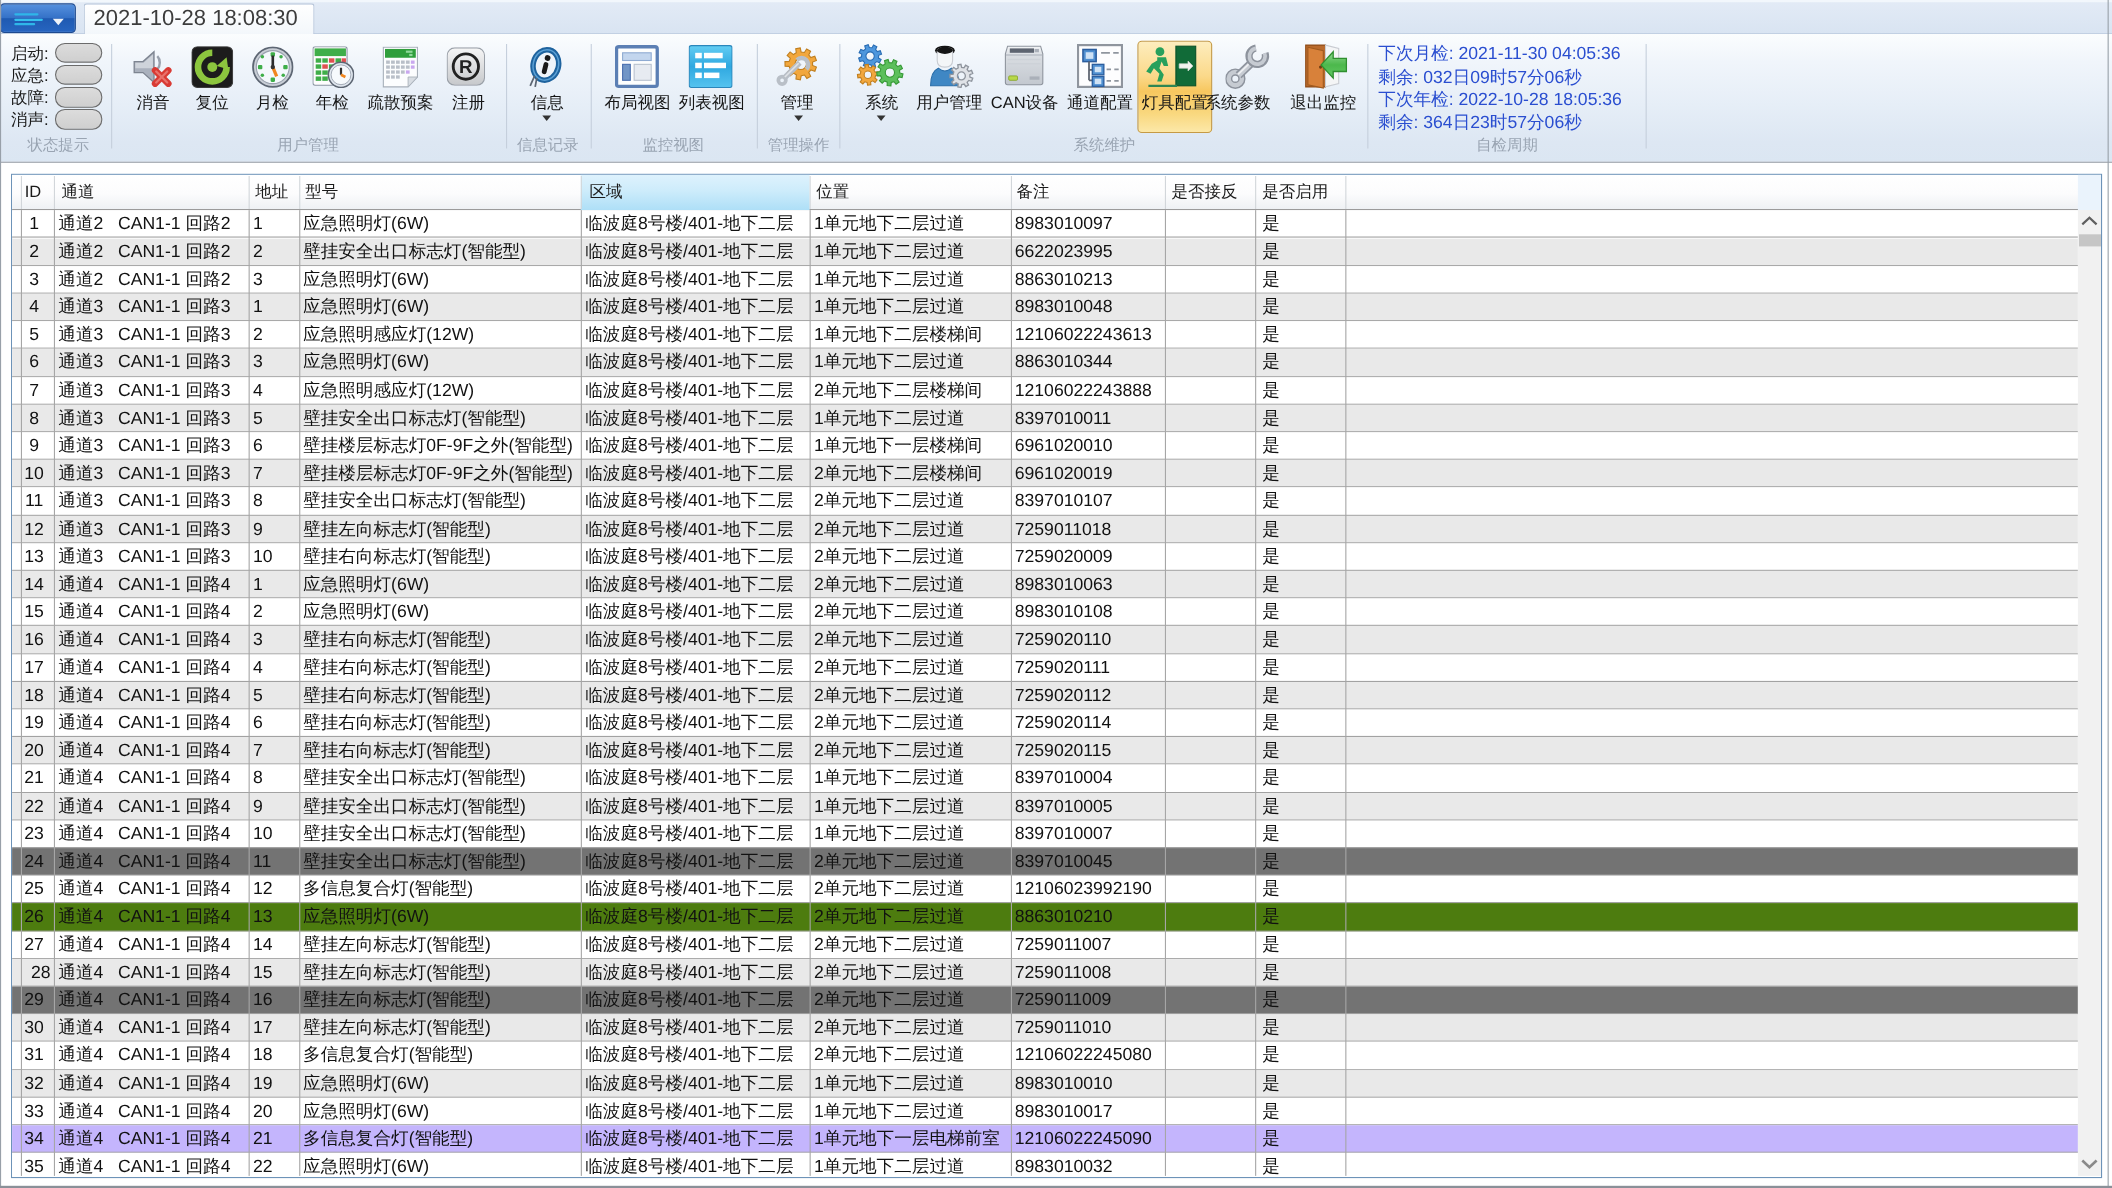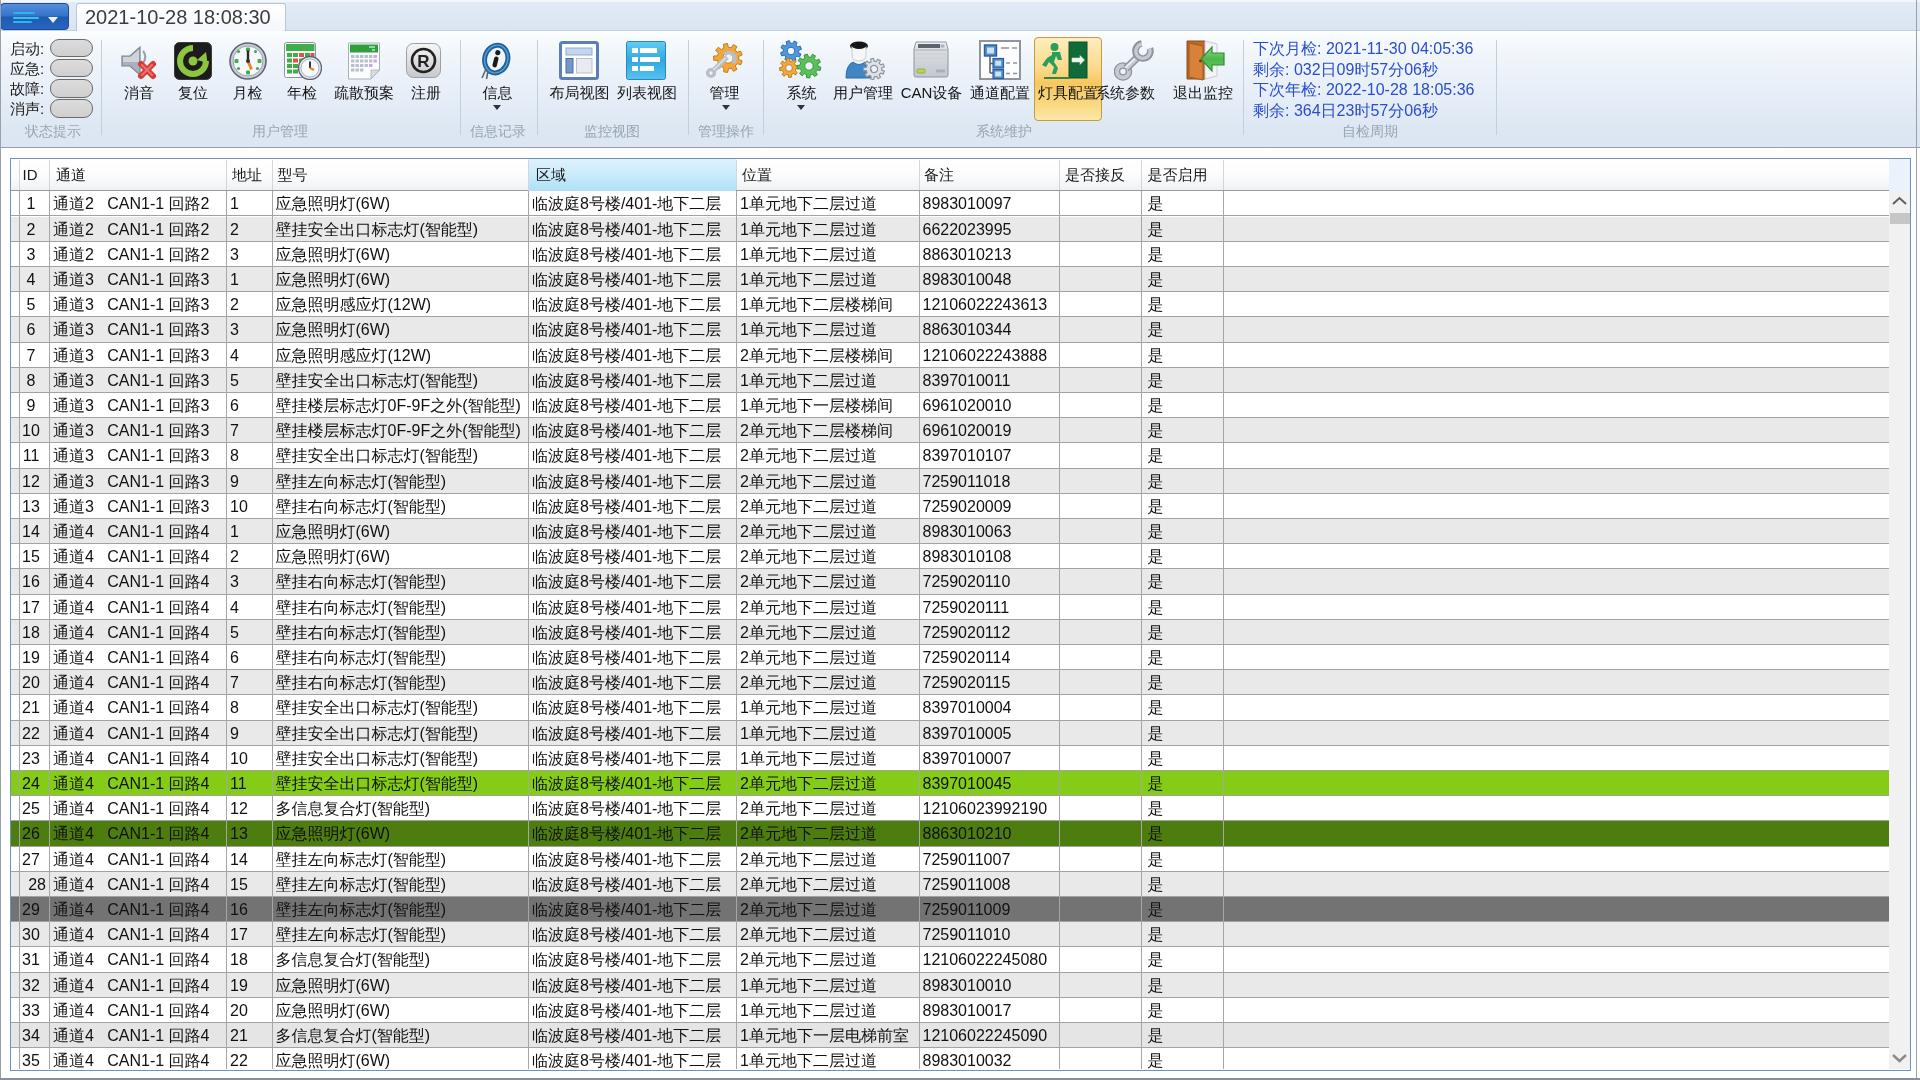--- a/index.html
+++ b/index.html
@@ -575,21 +575,21 @@
 <div class="row" style="top:745.83px;background:#ffffff">
         <div class="cell" style="left:5px;width:30px;text-align:center">23</div>
         <div class="cell" style="left:42px;width:172px">通道4&nbsp;&nbsp;&nbsp;CAN1-1 回路4</div>
         <div class="cell" style="left:219px;width:40px">10</div>
         <div class="cell" style="left:264.5px;width:252px">壁挂安全出口标志灯(智能型)</div>
         <div class="cell" style="left:521px;width:204px">临波庭8号楼/401-地下二层</div>
         <div class="cell" style="left:729px;width:178px">1单元地下二层过道</div>
         <div class="cell" style="left:911.5px;width:136px">8397010007</div>
         <div class="cell" style="left:1136.5px;width:75px">是</div>
       </div>
-<div class="row" style="top:771.04px;background:#84cc16">
+<div class="row" style="top:771.04px;background:#737373">
         <div class="cell" style="left:5px;width:30px;text-align:center">24</div>
         <div class="cell" style="left:42px;width:172px">通道4&nbsp;&nbsp;&nbsp;CAN1-1 回路4</div>
         <div class="cell" style="left:219px;width:40px">11</div>
         <div class="cell" style="left:264.5px;width:252px">壁挂安全出口标志灯(智能型)</div>
         <div class="cell" style="left:521px;width:204px">临波庭8号楼/401-地下二层</div>
         <div class="cell" style="left:729px;width:178px">2单元地下二层过道</div>
         <div class="cell" style="left:911.5px;width:136px">8397010045</div>
         <div class="cell" style="left:1136.5px;width:75px">是</div>
       </div>
 <div class="row" style="top:796.24px;background:#ffffff">
@@ -675,21 +675,21 @@
 <div class="row" style="top:997.89px;background:#ffffff">
         <div class="cell" style="left:5px;width:30px;text-align:center">33</div>
         <div class="cell" style="left:42px;width:172px">通道4&nbsp;&nbsp;&nbsp;CAN1-1 回路4</div>
         <div class="cell" style="left:219px;width:40px">20</div>
         <div class="cell" style="left:264.5px;width:252px">应急照明灯(6W)</div>
         <div class="cell" style="left:521px;width:204px">临波庭8号楼/401-地下二层</div>
         <div class="cell" style="left:729px;width:178px">1单元地下二层过道</div>
         <div class="cell" style="left:911.5px;width:136px">8983010017</div>
         <div class="cell" style="left:1136.5px;width:75px">是</div>
       </div>
-<div class="row" style="top:1023.10px;background:#e5e5e5">
+<div class="row" style="top:1023.10px;background:#c4b5fd">
         <div class="cell" style="left:5px;width:30px;text-align:center">34</div>
         <div class="cell" style="left:42px;width:172px">通道4&nbsp;&nbsp;&nbsp;CAN1-1 回路4</div>
         <div class="cell" style="left:219px;width:40px">21</div>
         <div class="cell" style="left:264.5px;width:252px">多信息复合灯(智能型)</div>
         <div class="cell" style="left:521px;width:204px">临波庭8号楼/401-地下二层</div>
         <div class="cell" style="left:729px;width:178px">1单元地下一层电梯前室</div>
         <div class="cell" style="left:911.5px;width:136px">12106022245090</div>
         <div class="cell" style="left:1136.5px;width:75px">是</div>
       </div>
 <div class="row" style="top:1048.30px;background:#ffffff">

